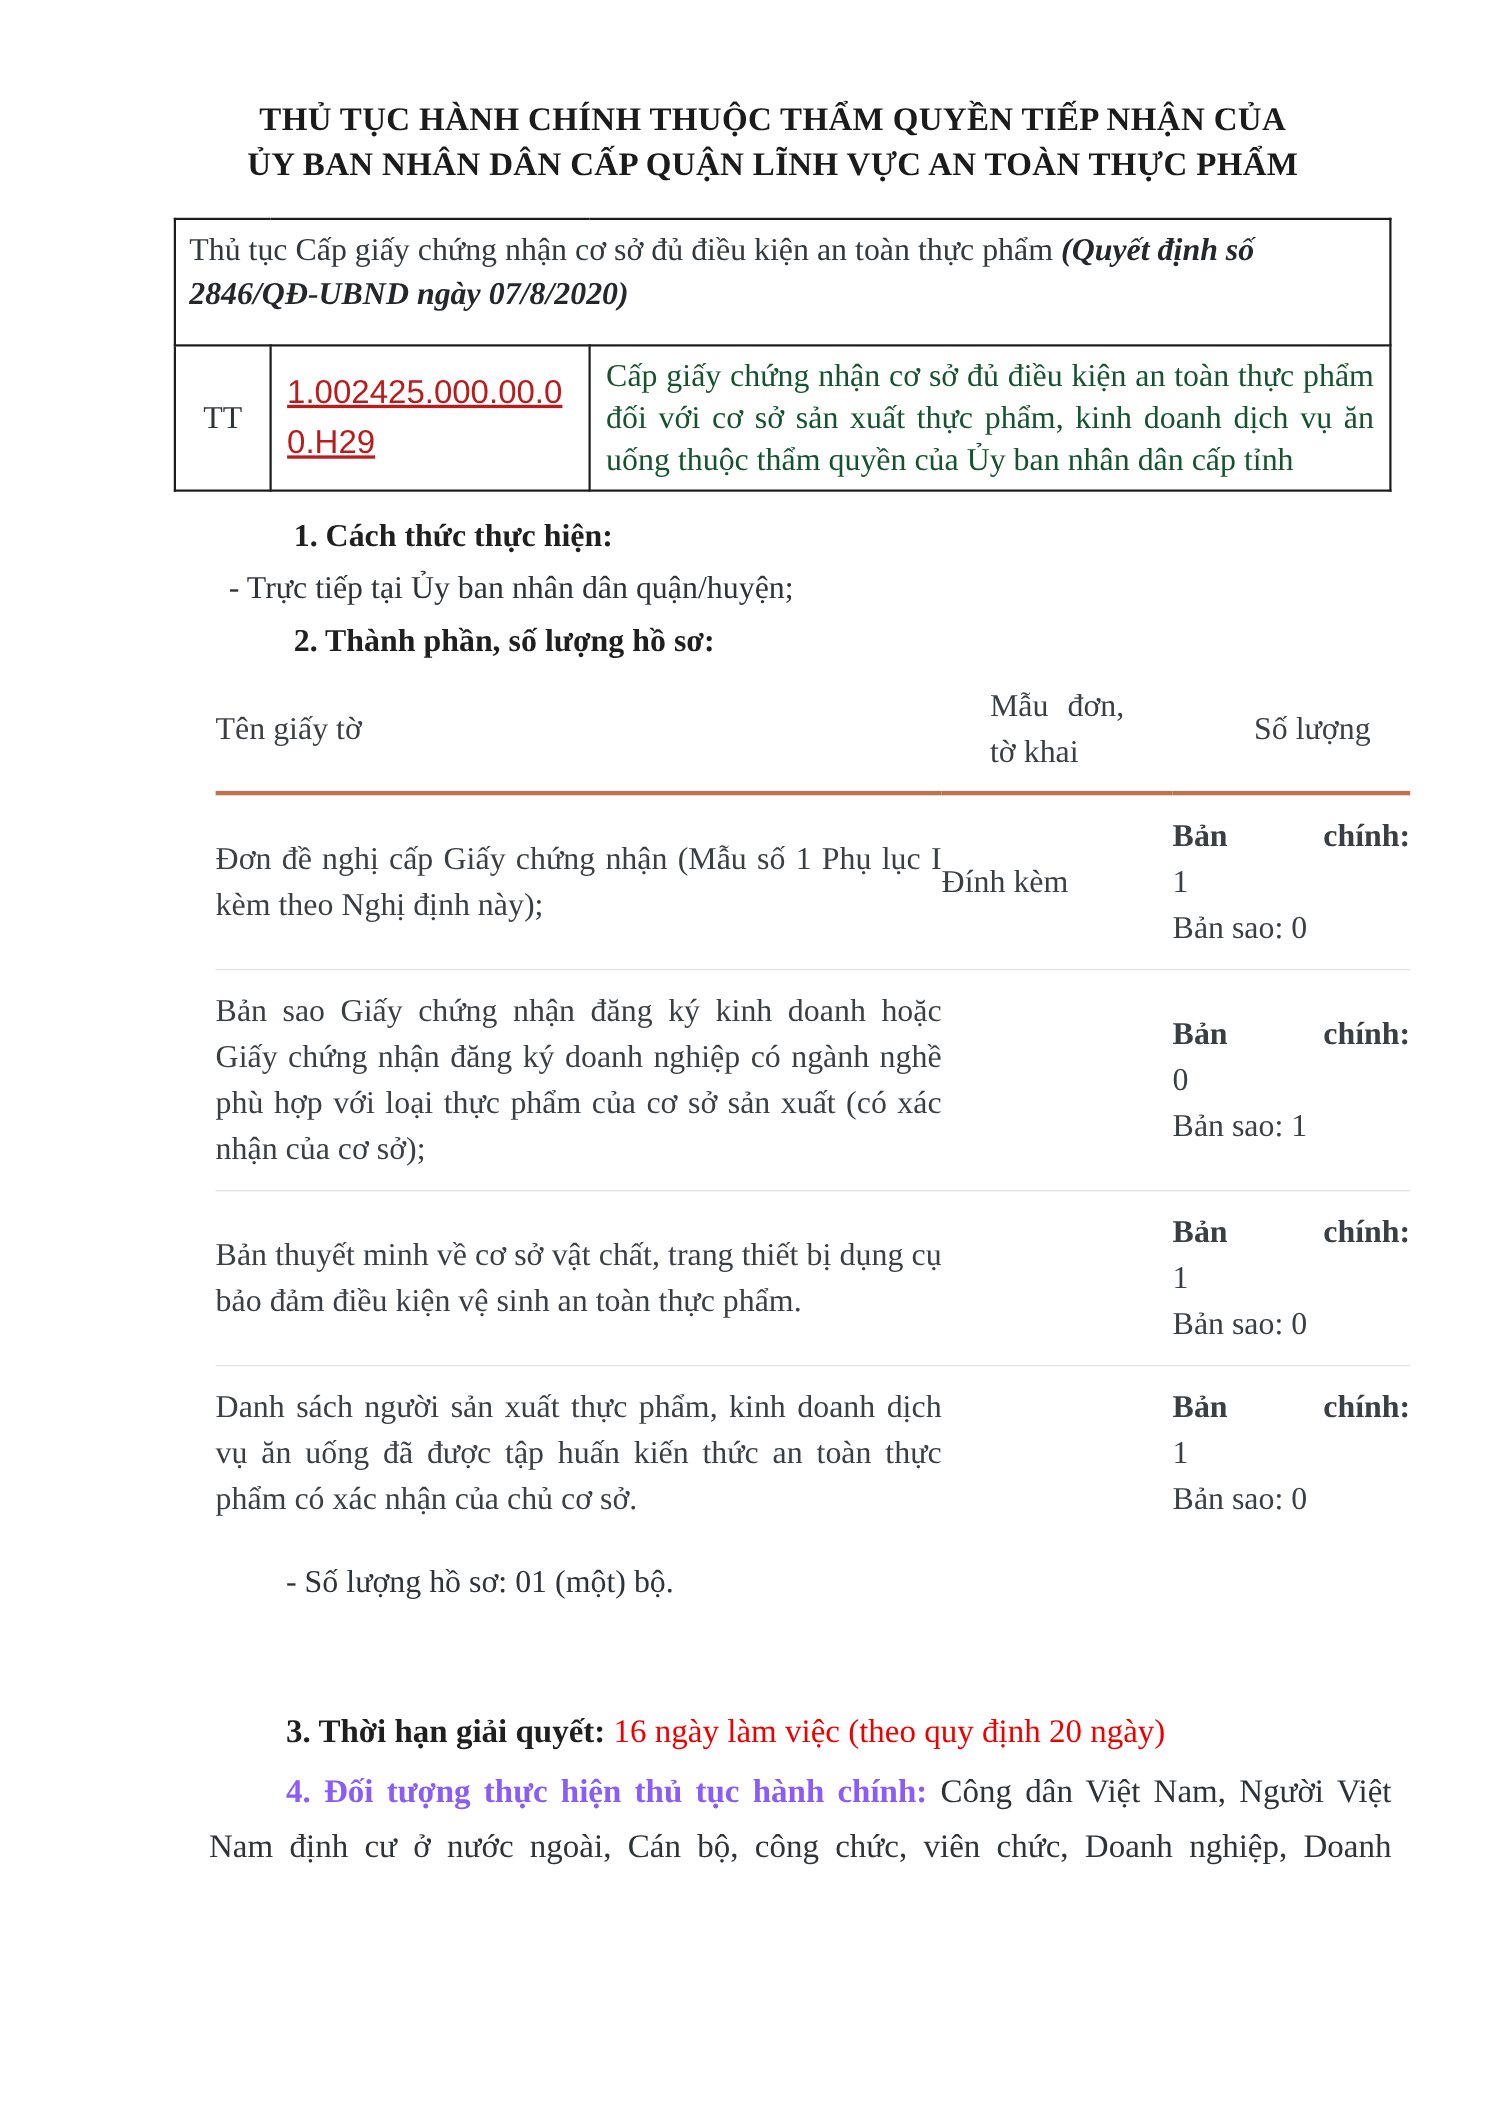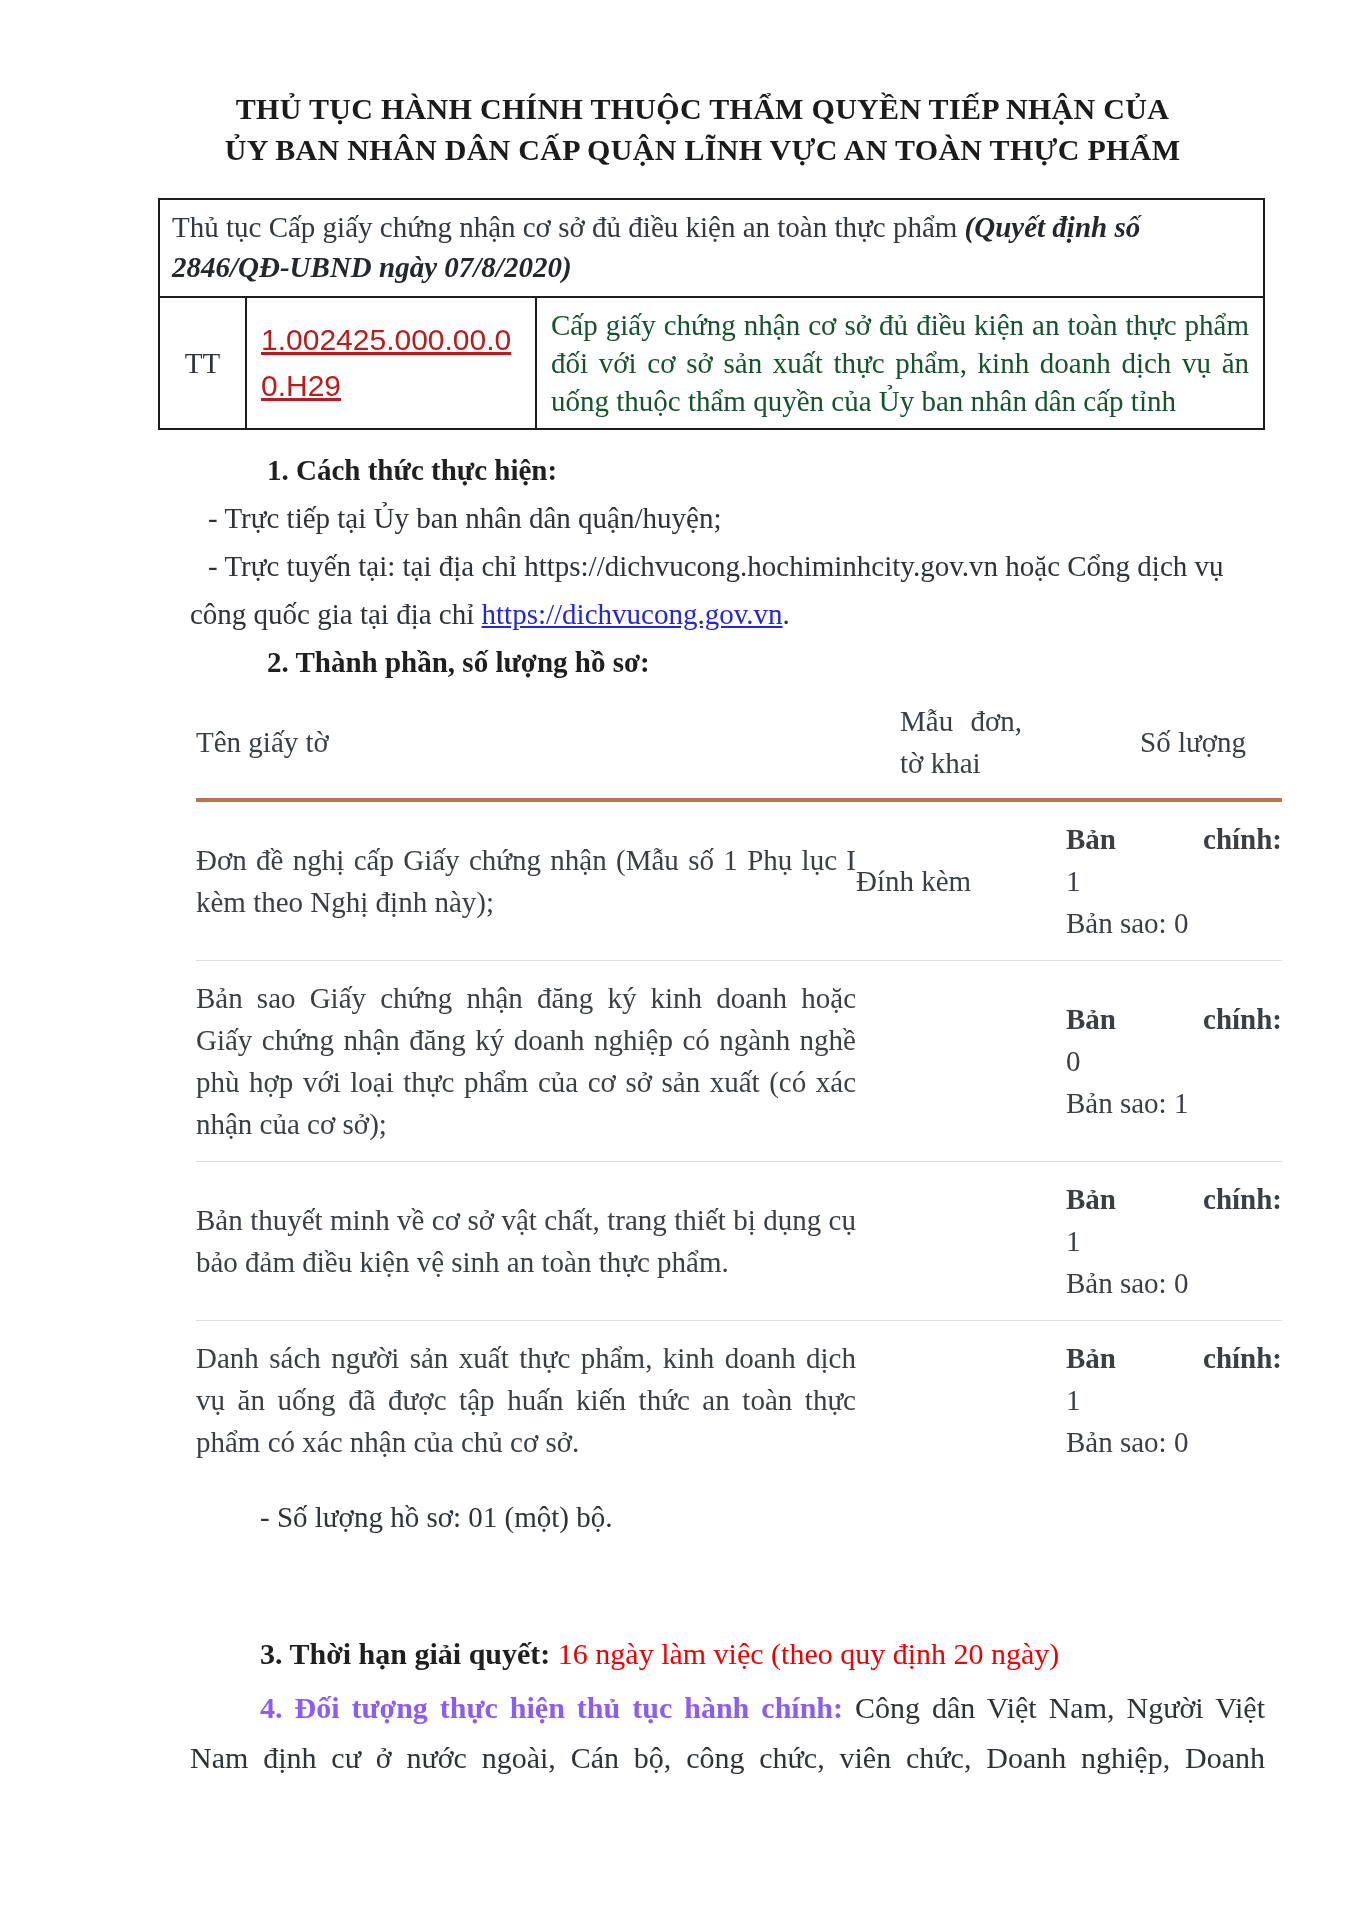--- a/index.html
+++ b/index.html
@@ -28,21 +28,21 @@
     margin-left: 18px;
     width: 1105px;
     table-layout: fixed;
   }
   table.proc-table td {
     border: 2px solid #1c1c1c;
     font-size: 29px;
     vertical-align: middle;
   }
   td.proc-head {
-    padding: 7px 12px 9px 12px;
+    padding: 7px 12px 26px 12px;
     line-height: 40px;
     color: #31383e;
   }
   td.proc-head .decision { font-weight: bold; font-style: italic; color: #24282c; }
   col.c-tt   { width: 87px; }
   col.c-code { width: 290px; }
   col.c-desc { width: 728px; }
   td.proc-tt { text-align: center; color: #2f353a; }
   td.proc-code { padding: 0 14px; }
   .code-link {
@@ -149,21 +149,20 @@
           <a class="code-link">1.002425.000.00.00.H29</a>
         </td>
       <td class="proc-desc">Cấp giấy chứng nhận cơ sở đủ điều kiện an toàn thực phẩm đối với cơ sở sản xuất thực phẩm, kinh doanh dịch vụ ăn uống thuộc thẩm quyền của Ủy ban nhân dân cấp tỉnh</td>
     </tr>
   </tbody>
 </table>
 
 <div class="body-text">
   <p class="sec-heading"><b>1. Cách thức thực hiện:</b></p>
   <p class="dash-item">- Trực tiếp tại Ủy ban nhân dân quận/huyện;</p>
-  <p class="dash-item"><span>- Trực tuyến tại: tại địa chỉ https://dichvucong.hochiminhcity.gov.vn hoặc Cổng dịch vụ công quốc gia tại địa chỉ </span><a class="inline-link">https://dichvucong.gov.vn</a><span>.</span></p>
   <p class="sec-heading"><b>2. Thành phần, số lượng hồ sơ:</b></p>
 </div>
 
 <table class="docs-table">
   <colgroup>
       <col class="d-c1">
       <col class="d-c2">
       <col class="d-c3">
     </colgroup>
   <thead>

